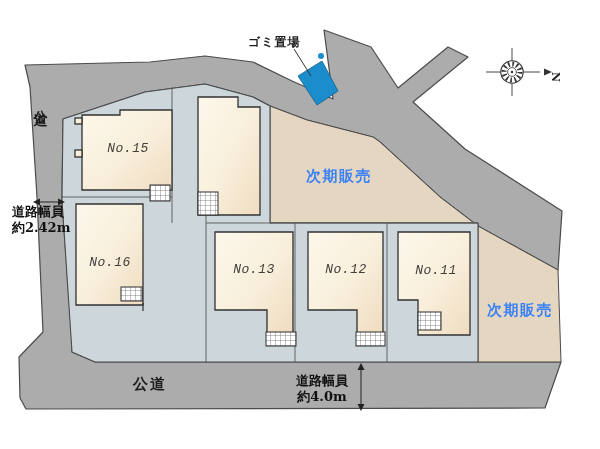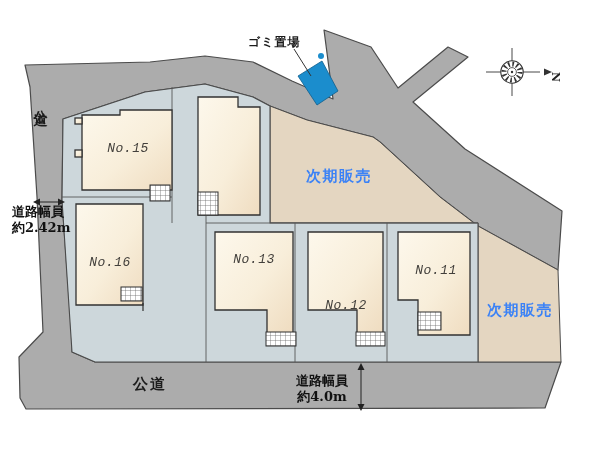--- a/index.html
+++ b/index.html
@@ -123,17 +123,17 @@
 
   <div class="lbl centered sale-label" style="left:520px;top:310px;">次期販売</div>
 
   <div class="lbl centered road-label" style="left:150px;top:384px;">公道</div>
 
   <div class="lbl centered width-note" style="left:322px;top:389px;">道路幅員
 約4.0m</div>
 
   <div class="lbl centered house-label" style="left:128px;top:149px;">No.15</div>
   <div class="lbl centered house-label" style="left:110px;top:263px;">No.16</div>
-  <div class="lbl centered house-label" style="left:254px;top:260px;text-align:center;">No.13</div>
-  <div class="lbl centered house-label" style="left:346px;top:270px;margin-top:36px;">No.12</div>
+  <div class="lbl centered house-label" style="left:254px;top:270px;text-align:center;">No.13</div>
+  <div class="lbl centered house-label" style="left:346px;top:270px;">No.12</div>
   <div class="lbl centered house-label" style="left:436px;top:271px;text-align:right;">No.11</div>
 
 </div>
 
 </body></html>

